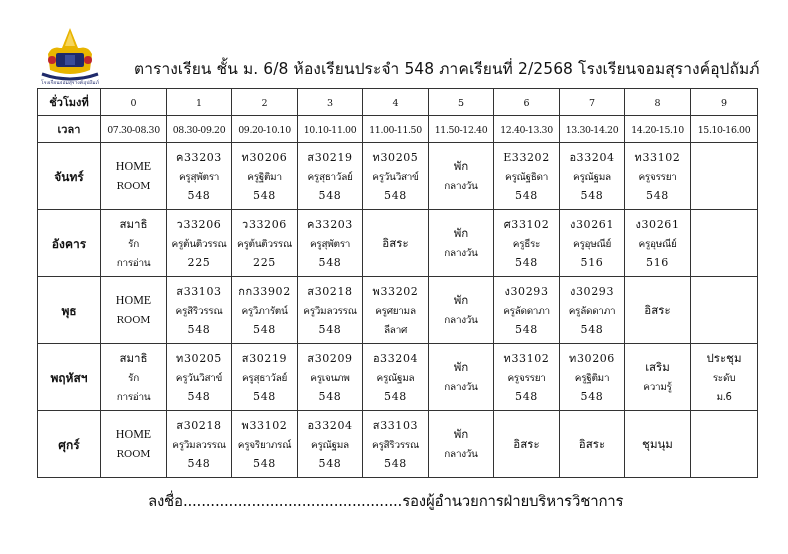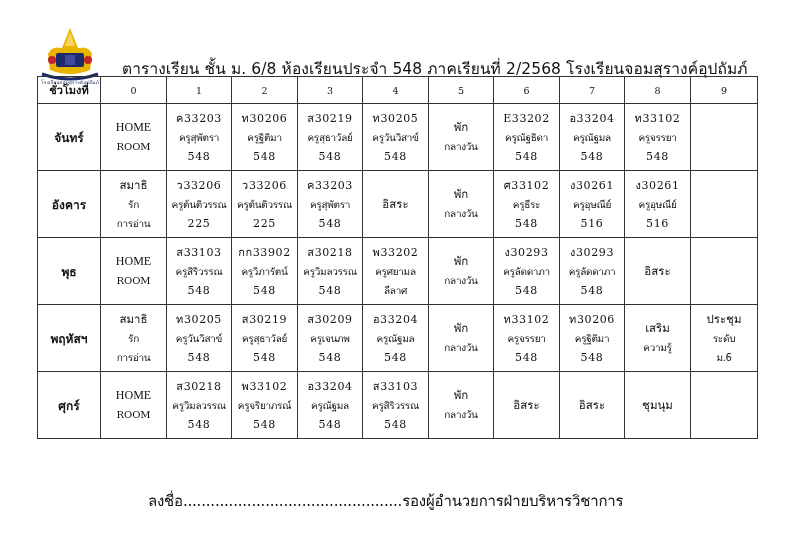--- a/index.html
+++ b/index.html
@@ -1,19 +1,19 @@
 <!DOCTYPE html>
 <html><head>
 <meta charset="utf-8">
 <style>
   html, body { margin:0; padding:0; background:#ffffff; }
   body { width:788px; height:554px; position:relative; overflow:hidden; font-family:"DejaVu Serif", serif; color:#111; }
   .logo { position:absolute; left:38px; top:26px; width:64px; height:60px; }
-  .title { position:absolute; left:122px; top:56px; font-size:15.5px; white-space:nowrap; font-family:"DejaVu Sans", sans-serif; letter-spacing:0.1px; }
-  table.sched { position:absolute; left:37px; top:76px; border-collapse:collapse; table-layout:fixed; width:720px; }
+  .title { position:absolute; left:134px; top:56px; font-size:15.5px; white-space:nowrap; font-family:"DejaVu Sans", sans-serif; letter-spacing:0.1px; }
+  table.sched { position:absolute; left:37px; top:88px; border-collapse:collapse; table-layout:fixed; width:720px; }
   table.sched td { border:1px solid #333; text-align:center; vertical-align:middle; padding:0; overflow:hidden; }
   td.hdr { height:26px; font-size:9.5px; font-family:"DejaVu Serif", serif; }
   td.hdr.label { font-family:"DejaVu Sans", sans-serif; font-size:11px; font-weight:bold; }
   td.time { height:26px; font-size:9.4px; font-family:"DejaVu Serif", serif; white-space:nowrap; letter-spacing:-0.4px; }
   td.day { height:66px; font-family:"DejaVu Sans", sans-serif; font-weight:bold; font-size:12px; }
   td.cell { height:66px; vertical-align:top; padding-top:6px; }
   .line { display:block; line-height:19px; font-size:10.5px; white-space:nowrap; }
   .line.code { font-family:"DejaVu Serif", serif; letter-spacing:0.6px; font-size:11px;text-align:center; }
   .line.th { font-family:"DejaVu Sans", sans-serif; font-size:10px; letter-spacing:-0.3px;text-align:center; }
   .line.home { font-family:Liberation Serif, serif; font-size:12px; }
@@ -61,20 +61,33 @@
       <td class="hdr">1</td>
       <td class="hdr">2</td>
       <td class="hdr">3</td>
       <td class="hdr">4</td>
       <td class="hdr">5</td>
       <td class="hdr">6</td>
       <td class="hdr">7</td>
       <td class="hdr">8</td>
       <td class="hdr">9</td>
     </tr>
+    <tr>
+      <td class="hdr label">เวลา</td>
+      <td class="time">07.30-08.30</td>
+      <td class="time">08.30-09.20</td>
+      <td class="time">09.20-10.10</td>
+      <td class="time">10.10-11.00</td>
+      <td class="time">11.00-11.50</td>
+      <td class="time">11.50-12.40</td>
+      <td class="time">12.40-13.30</td>
+      <td class="time">13.30-14.20</td>
+      <td class="time">14.20-15.10</td>
+      <td class="time">15.10-16.00</td>
+    </tr>
   <tr>
         <td class="day">จันทร์</td>
         <td class="cell">
           <span class="line home">HOME</span>
           <span class="line room">ROOM</span>
         </td>
         <td class="cell">
           <span class="line code">ค33203</span>
           <span class="line th">ครูสุพัตรา</span>
           <span class="line code">548</span>

